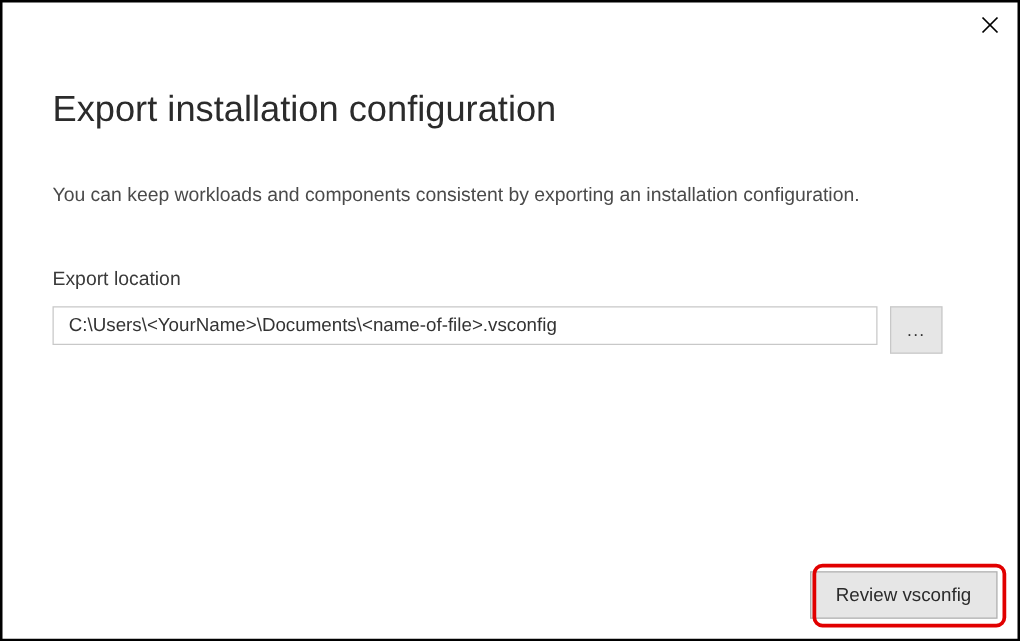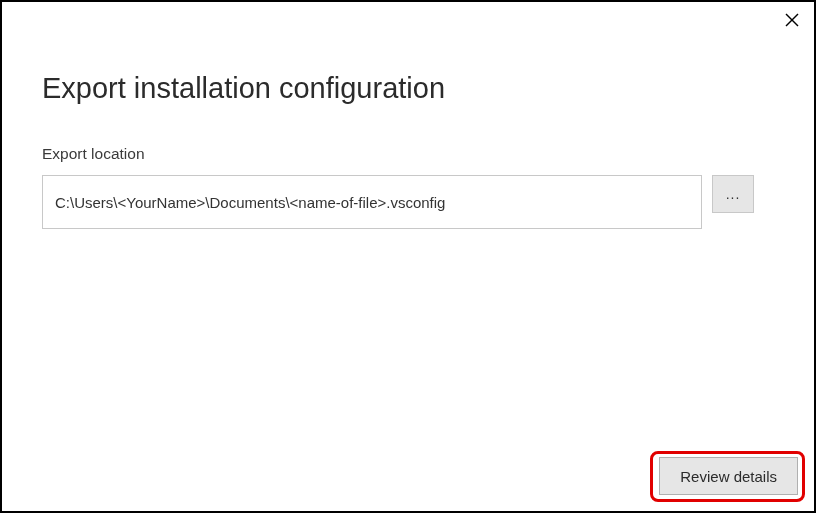--- a/index.html
+++ b/index.html
@@ -57,21 +57,21 @@
       color: #3a3a3a;
       margin-bottom: 12px;
     }
     .input-row {
       display: flex;
       gap: 10px;
       align-items: stretch;
     }
     .path-input {
       flex: 1;
-      height: 54px;
+      height: 31px;
       border: 1px solid #c8c8c8;
       padding: 0 12px;
       font-size: 15px;
       font-family: "Segoe UI", Tahoma, sans-serif;
       color: #333;
       background: #fff;
       outline: none;
     }
     .browse-btn {
       width: 42px;
@@ -117,24 +117,25 @@
 
 <button class="close-btn">
   <svg viewBox="0 0 14 14" stroke="#000" stroke-width="1.4">
     <line x1="1" y1="1" x2="13" y2="13"></line>
     <line x1="13" y1="1" x2="1" y2="13"></line>
   </svg>
 </button>
 
 <div class="content">
   <h1 class="title">Export installation configuration</h1>
+  <p class="description">You can keep workloads and components consistent by exporting an installation configuration.</p>
   <div class="field-label">Export location</div>
   <div class="input-row">
     <input type="text" class="path-input" value="C:\Users\&lt;YourName&gt;\Documents\&lt;name-of-file&gt;.vsconfig" style="">
     <button class="browse-btn">...</button>
   </div>
 </div>
 
 <div class="footer">
-  <button class="review-btn">Review details</button>
+  <button class="review-btn">Review vsconfig</button>
 </div>
 
 <div class="highlight-ring"></div>
 
 </body></html>

